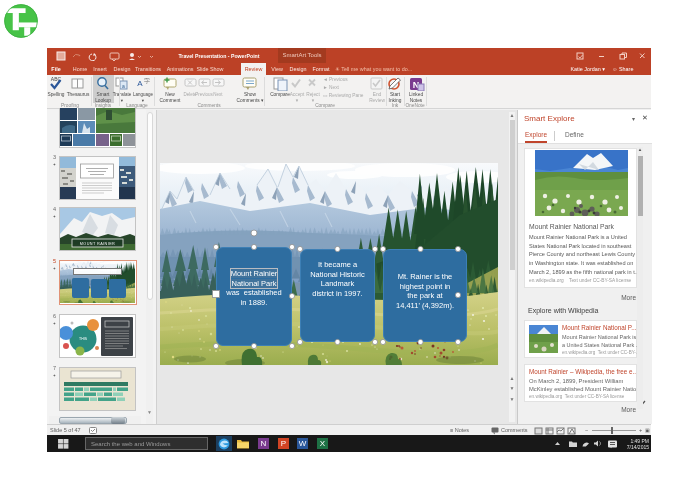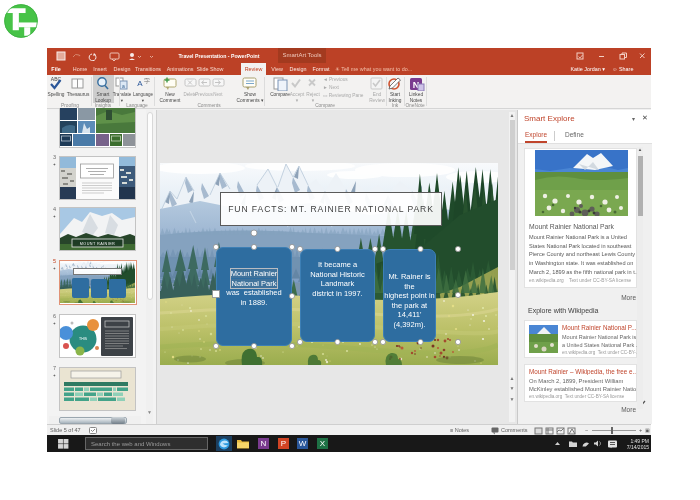--- a/index.html
+++ b/index.html
@@ -542,28 +542,27 @@
 
       <div class="abs" style="left:2px;top:306px;width:92px;height:8px;background:#f0f0f0">
         <div class="abs" style="left:10px;top:0.5px;width:68px;height:7px;background:linear-gradient(180deg,#eef1f3,#aab6bf);border:1px solid #9aa6af;border-radius:2px"></div>
         <div class="abs" style="left:62px;top:0.5px;width:14px;height:7px;background:linear-gradient(180deg,#cfd6db,#707d88);border-radius:2px"></div>
       </div>
     </div>
       <div id="workspace">
       <svg class="abs" style="left:2px;top:53px" width="338" height="202" viewBox="0 0 338 202">
             <use href="#scene"></use>
           </svg>
-      <div class="abs" style="left:62px;top:82px;width:222px;height:34px;background:rgba(255,255,255,.93);border:1px solid #5a5a5a;color:#3f3f3f;font-size:8.6px;letter-spacing:.9px;text-align:center;line-height:32px;white-space:nowrap">FUN FACTS: MT. RAINIER NATIONAL PARK</div>
       <div class="bluebox" style="left:58px;top:137px;width:76px;height:99px">
         <div style="margin-top:21px"><span class="selbox">Mount Rainier<br>National Park</span><br>was&nbsp; established<br>in 1889.</div>
       </div>
       <div class="bluebox" style="left:142px;top:139px;width:75px;height:93px">
         <div style="margin-top:10px">It became a<br>National Historic<br>Landmark<br>district in 1997.</div>
       </div>
-      <div class="bluebox" style="left:225px;top:139px;width:53px;height:93px">
+      <div class="bluebox" style="left:225px;top:139px;width:84px;height:93px">
         <div style="margin-top:22px">Mt. Rainer is the<br>highest point in<br>the park at<br>14,411' (4,392m).</div>
       </div>
       <svg class="abs" style="left:0;top:0" width="359" height="314" viewBox="0 0 359 314">
         <g fill="#fff" stroke="#8f8f8f" stroke-width="0.8">
           <circle cx="96" cy="123" r="3"></circle>
           <circle cx="58" cy="137" r="2.6"></circle>
               <circle cx="96" cy="137" r="2.6"></circle>
               <circle cx="134" cy="137" r="2.6"></circle>
           <circle cx="142" cy="139" r="2.6"></circle>
               <circle cx="179.5" cy="139" r="2.6"></circle>

